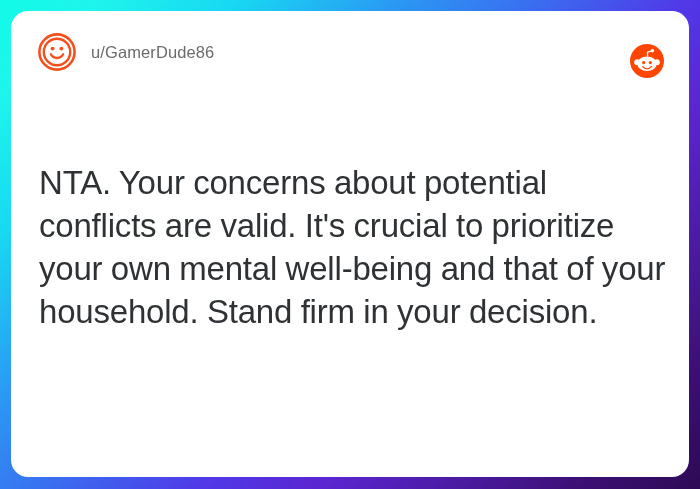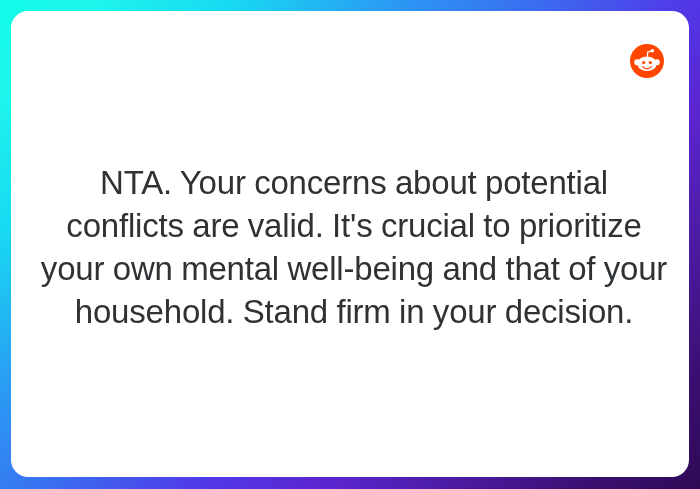--- a/index.html
+++ b/index.html
@@ -87,21 +87,20 @@
     height: 34px;
     display: block;
   }
 
   
   #card-body {
     position: absolute;
     left: 28px;
     right: 20px;
     top: 150px;
-    text-align: center;
   }
 
   #post-text {
     margin: 0;
     font-size: 33px;
     font-weight: 300;
     line-height: 1.305;
     color: #2f3235;
     letter-spacing: -0.2px;
     word-spacing: -0.5px;
@@ -109,20 +108,34 @@
 </style>
 </head>
 <body>
 
 <div id="stage">
 
   <div id="card">
 
     <div id="card-header">
 
+      <div class="author-block">
+
+        <span class="avatar-wrap">
+          <svg class="avatar" viewBox="0 0 40 40" aria-hidden="true">
+            <circle cx="20" cy="20" r="17.6" fill="none" stroke="#f4501e" stroke-width="2.6"></circle>
+            <circle cx="20" cy="20" r="13.2" fill="none" stroke="#f4501e" stroke-width="2.4"></circle>
+            <circle cx="15.6" cy="16.6" r="1.95" fill="#f4501e"></circle>
+            <circle cx="24.4" cy="16.6" r="1.95" fill="#f4501e"></circle>
+            <path d="M13.9 22.3 A6.9 6.9 0 0 0 26.1 22.3" fill="none" stroke="#f4501e" stroke-width="2.3" stroke-linecap="round"></path>
+          </svg>
+        </span>
+
+        <span class="author-name">u/GamerDude86</span>
+      </div>
 
       <svg class="brand-logo" viewBox="0 0 40 40" aria-hidden="true">
         <circle cx="20" cy="20" r="20" fill="#ff4500"></circle>
 
         <path d="M20.6 14.2 L20.6 9.6 L25.6 8.2" fill="none" stroke="#ffffff" stroke-width="1.5" stroke-linecap="round" stroke-linejoin="round"></path>
         <circle cx="26.4" cy="8.0" r="2.0" fill="#ffffff"></circle>
 
         <ellipse cx="20" cy="23.2" rx="11.4" ry="8.6" fill="#ffffff"></ellipse>
 
         <circle cx="8.4" cy="21.4" r="3.5" fill="#ffffff"></circle>

